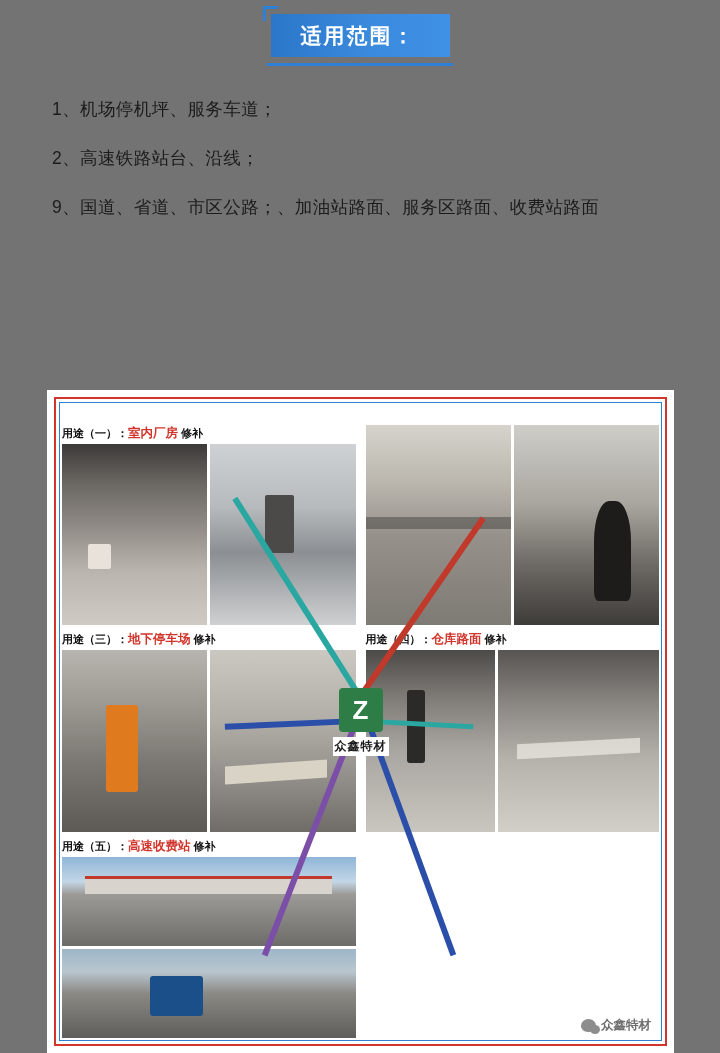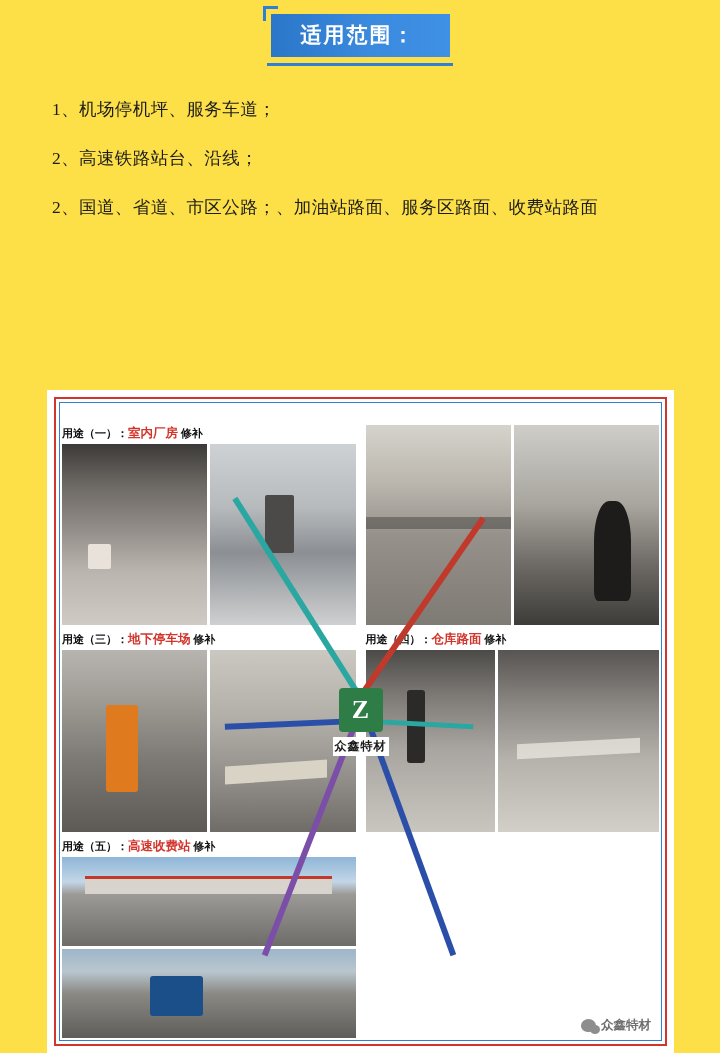--- a/index.html
+++ b/index.html
@@ -11,22 +11,21 @@
     width: 720px;
     height: 1053px;
     position: relative;
     font-family: "Liberation Sans", sans-serif;
     overflow: hidden;
   }
   .page {
     width: 720px;
     height: 1053px;
     position: relative;
-    background: #fde047;
-    font-family: Liberation Serif, serif;
+    background: #737373;
   }
 
   
   .title-wrap {
     position: absolute;
     top: 14px;
     left: 0;
     width: 720px;
     display: flex;
     justify-content: center;
@@ -313,21 +312,21 @@
 <div class="page">
 
   <div class="title-wrap">
     <div class="title-box">适用范围：</div>
   </div>
   <div class="title-underline"></div>
 
   <div class="list">
     <div class="list-item">1、机场停机坪、服务车道；</div>
     <div class="list-item">2、高速铁路站台、沿线；</div>
-    <div class="list-item">2、国道、省道、市区公路；、加油站路面、服务区路面、收费站路面</div>
+    <div class="list-item">9、国道、省道、市区公路；、加油站路面、服务区路面、收费站路面</div>
   </div>
 
   <div class="collage">
     <div class="collage-inner">
 
       <svg class="connectors" viewBox="0 0 613 649" preserveAspectRatio="none">
         <line x1="306" y1="300" x2="180" y2="100" stroke="#2aa7a0" stroke-width="6"></line>
         <line x1="306" y1="300" x2="430" y2="120" stroke="#c0392b" stroke-width="6"></line>
         <line x1="306" y1="324" x2="170" y2="330" stroke="#2b4fa8" stroke-width="6"></line>
         <line x1="306" y1="324" x2="420" y2="330" stroke="#2aa7a0" stroke-width="5"></line>

